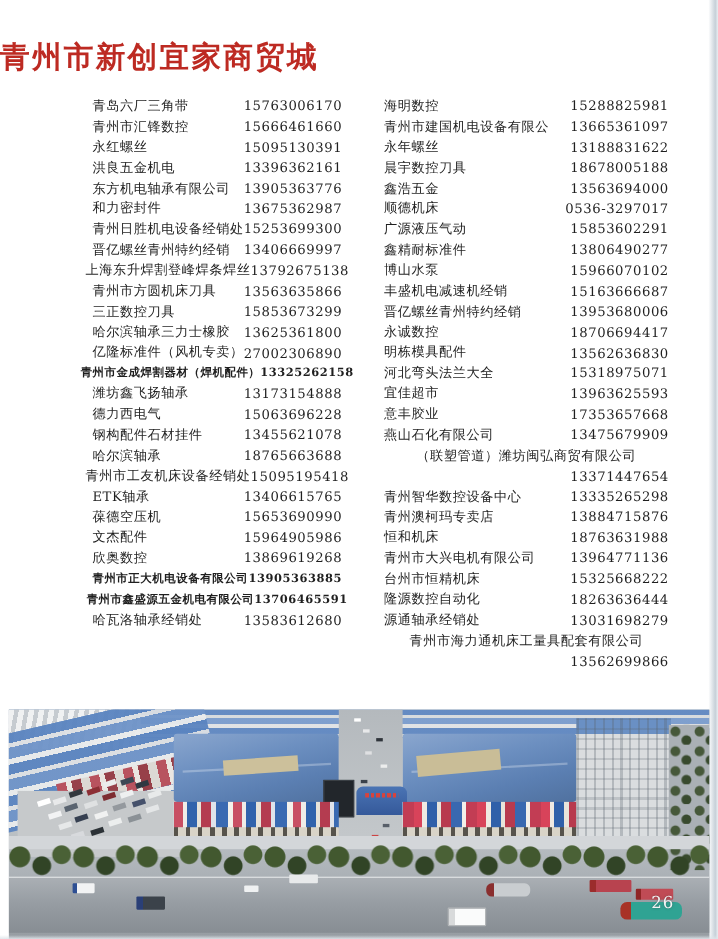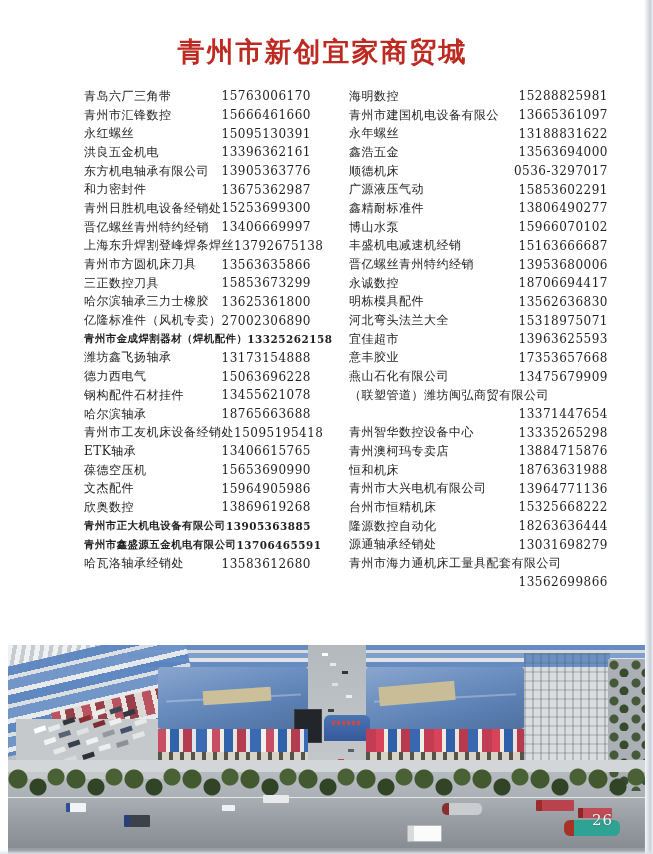--- a/index.html
+++ b/index.html
@@ -1,25 +1,25 @@
 <!DOCTYPE html>
 <html><head>
 <meta charset="utf-8">
 <style>
   html,body{margin:0;padding:0;}
   body{width:653px;height:854px;background:#ffffff;position:relative;overflow:hidden;
        font-family:"DejaVu Serif","Liberation Serif",serif;color:#1f1f1f;}
   
-  .title{position:absolute;top:34px;left:0;width:645px;text-align:center;
+  .title{position:absolute;top:34px;left:0;width:645px;
          font-size:27px;font-weight:bold;letter-spacing:2px;color:#bd2a22;margin:0;}
   
   .col{position:absolute;top:87px;}
   .col-left{left:84px;width:227px;}
   .col-right{left:349px;width:259px;}
-  .row{height:18.7px;display:flex;justify-content:space-between;align-items:center;
+  .row{height:18.7px;display:flex;justify-content:center;align-items:center;
        font-size:12px;white-space:nowrap;overflow:visible;}
   .row .nm{letter-spacing:0.5px;}
   .row .ph{margin-left:auto;letter-spacing:0.5px;}
   .row.small{font-size:10.4px;font-weight:bold;}
   
   .photo{position:absolute;left:8px;top:645px;width:637px;height:227px;overflow:hidden;
          background:#c2c7cb;}
   .photo div{position:absolute;}
   .ph-base{inset:0;background:linear-gradient(180deg,#c6cbcf 0%,#c3c8cc 40%,#aab0b5 68%,#8f959b 100%);}
   .ph-topband{left:0;right:0;top:0;height:26px;opacity:.95;
@@ -215,20 +215,24 @@
     </div>
     <div class="row">
       <span class="nm">青州市建国机电设备有限公</span>
       <span class="ph">13665361097</span>
     </div>
     <div class="row">
       <span class="nm">永年螺丝</span>
       <span class="ph">13188831622</span>
     </div>
     <div class="row">
+      <span class="nm">晨宇数控刀具</span>
+      <span class="ph">18678005188</span>
+    </div>
+    <div class="row">
       <span class="nm">鑫浩五金</span>
       <span class="ph">13563694000</span>
     </div>
     <div class="row">
       <span class="nm">顺德机床</span>
       <span class="ph">0536-3297017</span>
     </div>
     <div class="row">
       <span class="nm">广源液压气动</span>
       <span class="ph">15853602291</span>

